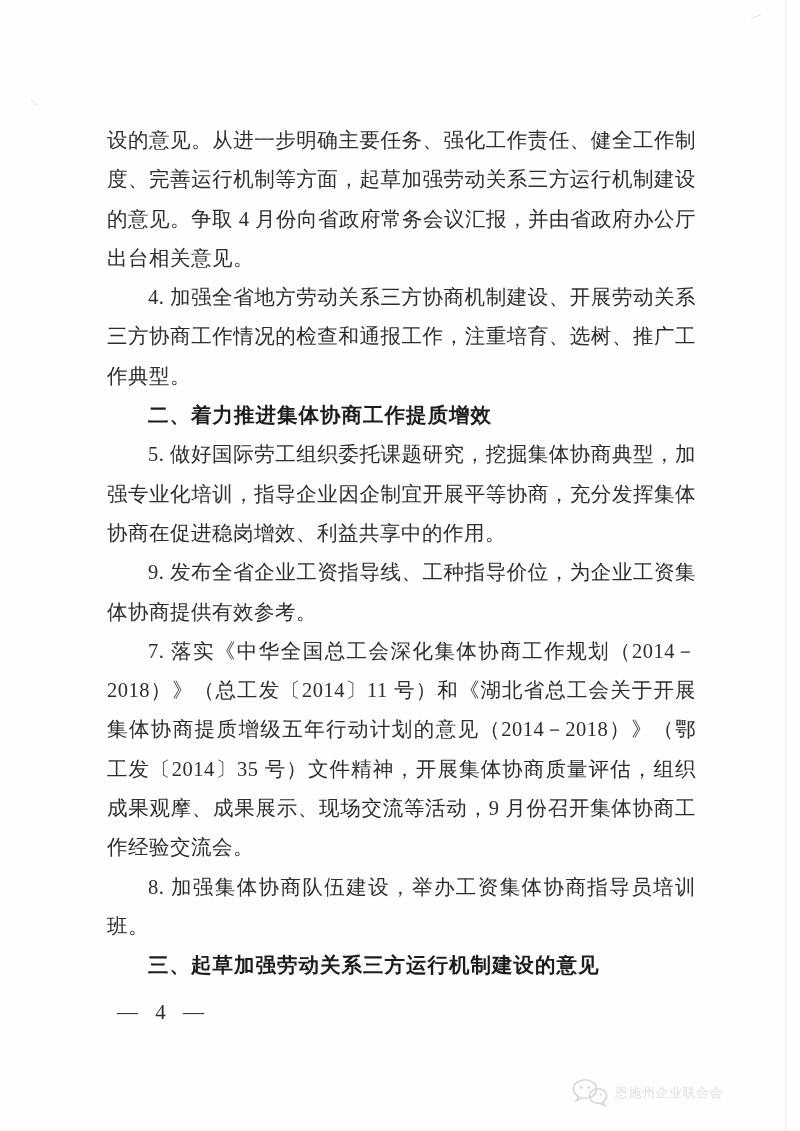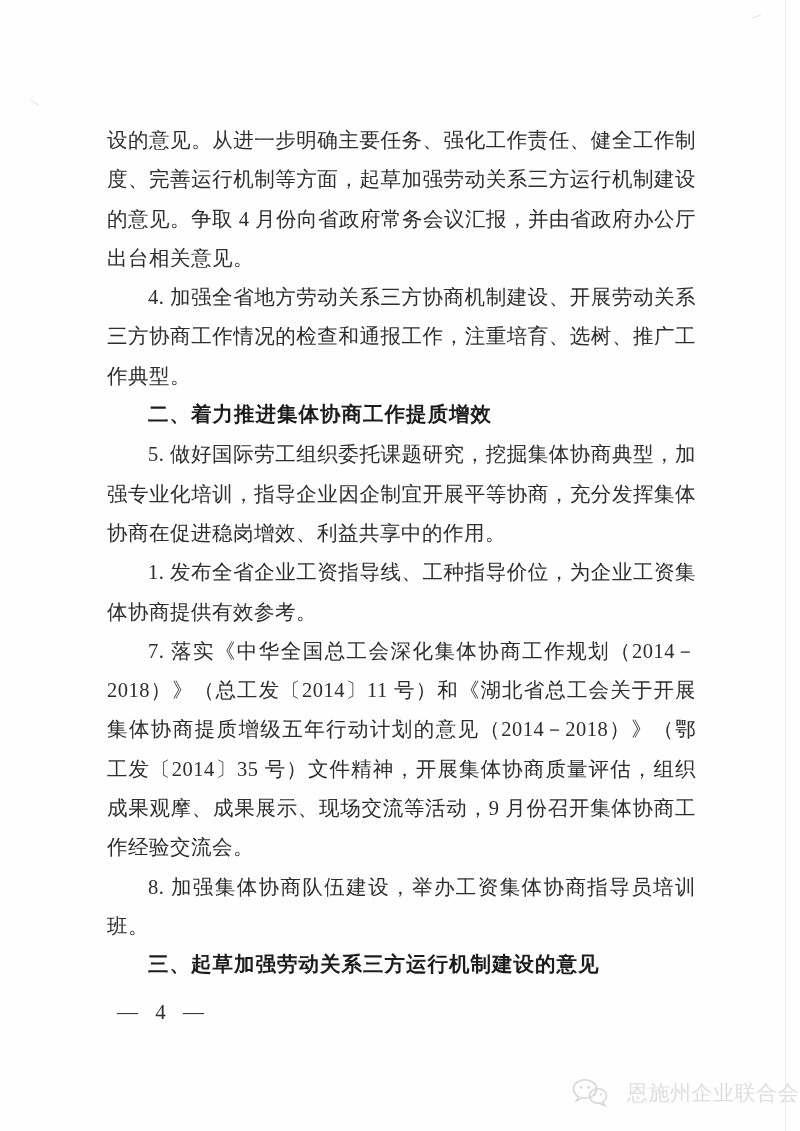--- a/index.html
+++ b/index.html
@@ -60,21 +60,21 @@
   }
   .para {
     margin: 0;
     text-indent: 2em;
     color: #2d2d2d;
   }
   .para.first {
     text-indent: 0;
   }
   .para.heading {
-    font-family: Liberation Mono, monospace;
+    font-family: Liberation Serif, serif;
     font-weight: 700;
     color: #1c1c1c;
     letter-spacing: 1px;
   }
   .page-number {
     position: absolute;
     left: 117px;
     top: 1000px;
     font-size: 21px;
     letter-spacing: 6px;
@@ -84,45 +84,44 @@
   .watermark {
     position: absolute;
     left: 572px;
     top: 1078px;
     display: flex;
     align-items: center;
     gap: 7px;
   }
   .watermark-text {
     font-family: Liberation Serif, serif;
-    font-size: 21px;
+    font-size: 13px;
     letter-spacing: 0.5px;
     color: #dedede;
     white-space: nowrap;
-    margin-left: 12px;
   }
   .wechat-icon svg {
     display: block;
   }
 </style>
 </head>
 <body>
 
 <div class="scan-page">
 
   <div class="speckle-a"></div>
   <div class="speckle-b"></div>
   <div class="scan-edge-line"></div>
 
   <div class="doc-body">
     <p class="para first">设的意见。从进一步明确主要任务、强化工作责任、健全工作制度、完善运行机制等方面，起草加强劳动关系三方运行机制建设的意见。争取 4 月份向省政府常务会议汇报，并由省政府办公厅出台相关意见。</p>
     <p class="para">4. 加强全省地方劳动关系三方协商机制建设、开展劳动关系三方协商工作情况的检查和通报工作，注重培育、选树、推广工作典型。</p>
     <p class="para heading">二、着力推进集体协商工作提质增效</p>
     <p class="para">5. 做好国际劳工组织委托课题研究，挖掘集体协商典型，加强专业化培训，指导企业因企制宜开展平等协商，充分发挥集体协商在促进稳岗增效、利益共享中的作用。</p>
-    <p class="para">1. 发布全省企业工资指导线、工种指导价位，为企业工资集体协商提供有效参考。</p>
+    <p class="para">9. 发布全省企业工资指导线、工种指导价位，为企业工资集体协商提供有效参考。</p>
     <p class="para">7. 落实《中华全国总工会深化集体协商工作规划（2014－2018）》（总工发〔2014〕11 号）和《湖北省总工会关于开展集体协商提质增级五年行动计划的意见（2014－2018）》（鄂工发〔2014〕35 号）文件精神，开展集体协商质量评估，组织成果观摩、成果展示、现场交流等活动，9 月份召开集体协商工作经验交流会。</p>
     <p class="para">8. 加强集体协商队伍建设，举办工资集体协商指导员培训班。</p>
     <p class="para heading">三、起草加强劳动关系三方运行机制建设的意见</p>
   </div>
 
   <div class="page-number">— 4 —</div>
 
   <div class="watermark">
     <span class="wechat-icon">
       <svg width="36" height="30" viewBox="0 0 36 30">

